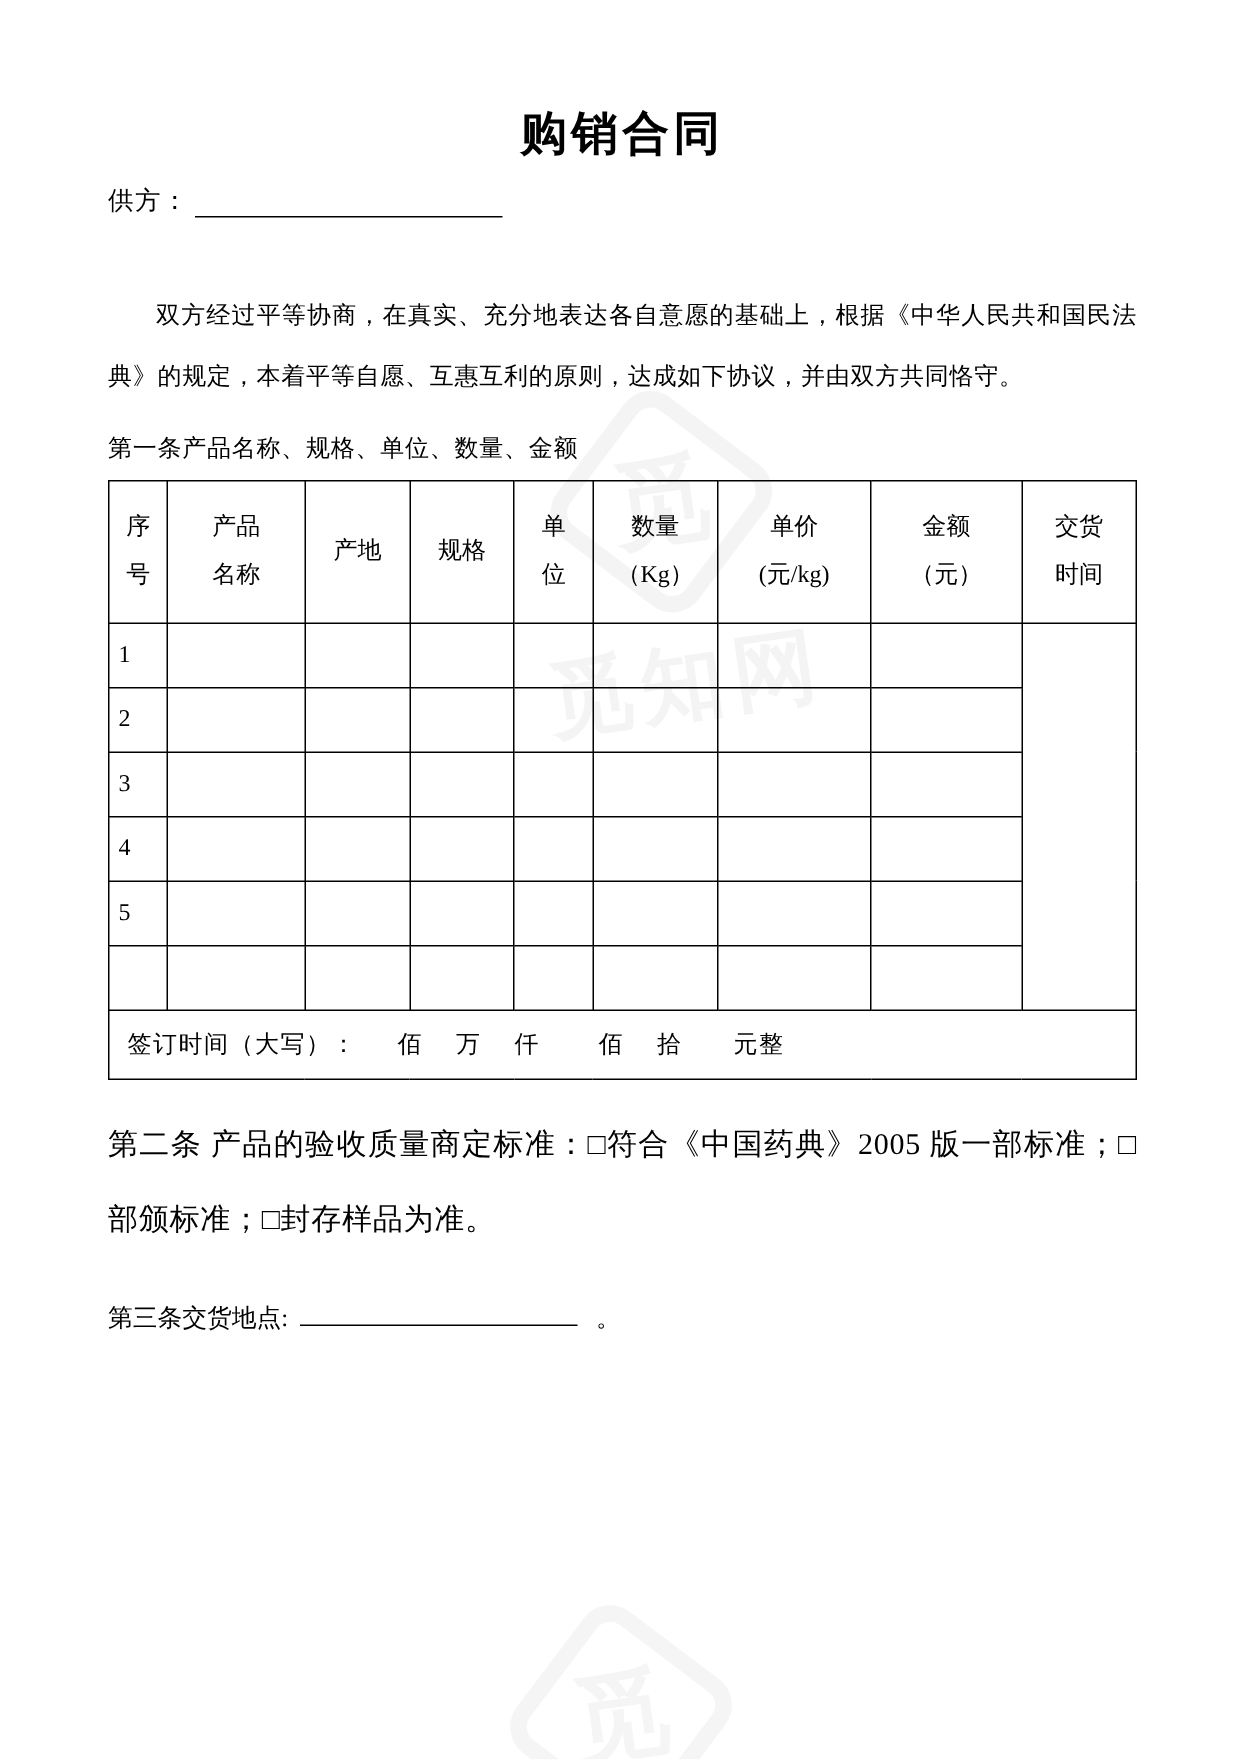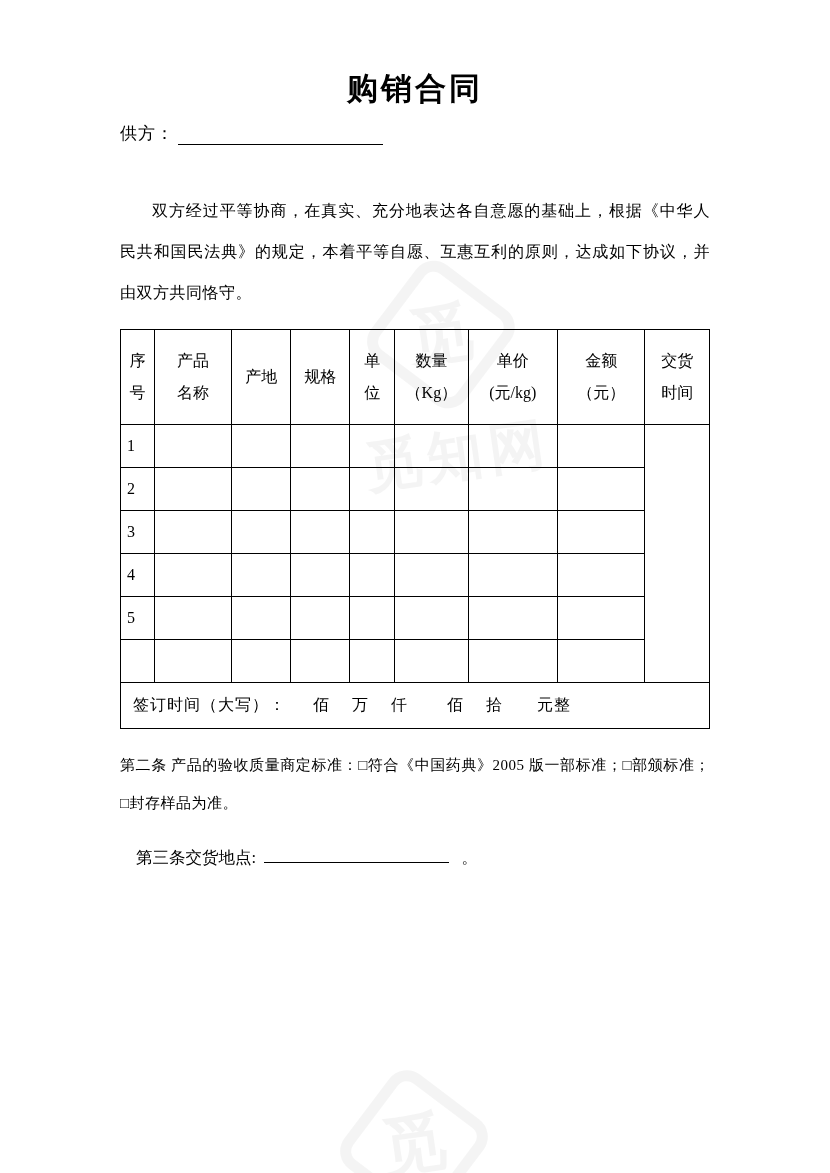--- a/index.html
+++ b/index.html
@@ -2,21 +2,21 @@
 <html lang="zh"><head>
 <meta charset="utf-8">
 <style>
   * { box-sizing: border-box; }
   html,body { margin:0; padding:0; background:#ffffff; }
   body { font-family:"Liberation Serif","DejaVu Serif",serif; color:#000; }
   .page {
     position:relative; width:830px; height:1173px; margin:0 auto;
     background:#fff; overflow:hidden;
   }
-  .content { position:relative; z-index:2; padding:0 120px; }
+  .content { position:relative; z-index:2; padding:0 72px; }
 
   
   .title {
     margin-top:68px; text-align:center;
     font-size:31px; font-weight:bold; letter-spacing:3px;
   }
 
   
   .meta { margin-top:30px; text-align:right; padding-right:14px; }
   .meta-line { font-size:17px; font-weight:bold; margin-bottom:25px; letter-spacing:1px; }
@@ -51,22 +51,22 @@
   .hdr { display:flex; flex-direction:column; justify-content:center; align-items:center; height:100%; line-height:2.0; }
   .hdr span { display:block; }
   .product-table td.data-cell { height:43px; }
   .product-table td.num-cell { padding-left:6px; vertical-align:middle; }
   .product-table td.total-cell {
     height:46px; padding-left:12px; vertical-align:middle;
     white-space:pre-wrap; letter-spacing:1px;
   }
 
   
-  .clause2 { margin-top:18px; font-size:15px; line-height:2.5; text-align:justify; letter-spacing:0.5px; }
-  .clause3 { margin-top:8px; font-size:16.5px; line-height:2.5;margin-left:16px; }
+  .clause2 { margin-top:18px; font-size:20px; line-height:2.5; text-align:justify; letter-spacing:0.5px; }
+  .clause3 { margin-top:8px; font-size:16.5px; line-height:2.5; }
   .clause3 .blank-line { width:185px; }
   .clause3 .period { margin-left:8px; }
 
   
   .watermark {
     position:absolute; z-index:1; pointer-events:none;
     display:flex; flex-direction:column; align-items:center;
     opacity:0.06; color:#555;
   }
   .wm1 { left:355px; top:275px; transform:rotate(-8deg); }
@@ -104,20 +104,21 @@
 
     <div class="parties">
       <div class="party-line">
         <span class="party-label">供方：</span>
         <span class="blank-line"></span>
       </div>
     </div>
 
     <p class="intro">双方经过平等协商，在真实、充分地表达各自意愿的基础上，根据《中华人民共和国民法典》的规定，本着平等自愿、互惠互利的原则，达成如下协议，并由双方共同恪守。</p>
 
+    <div class="clause1-heading">第一条产品名称、规格、单位、数量、金额</div>
 
     <table class="product-table">
       <colgroup>
         <col style="width:36px">
           <col style="width:84px">
           <col style="width:64px">
         <col style="width:64px">
           <col style="width:48px">
           <col style="width:76px">
         <col style="width:94px">

